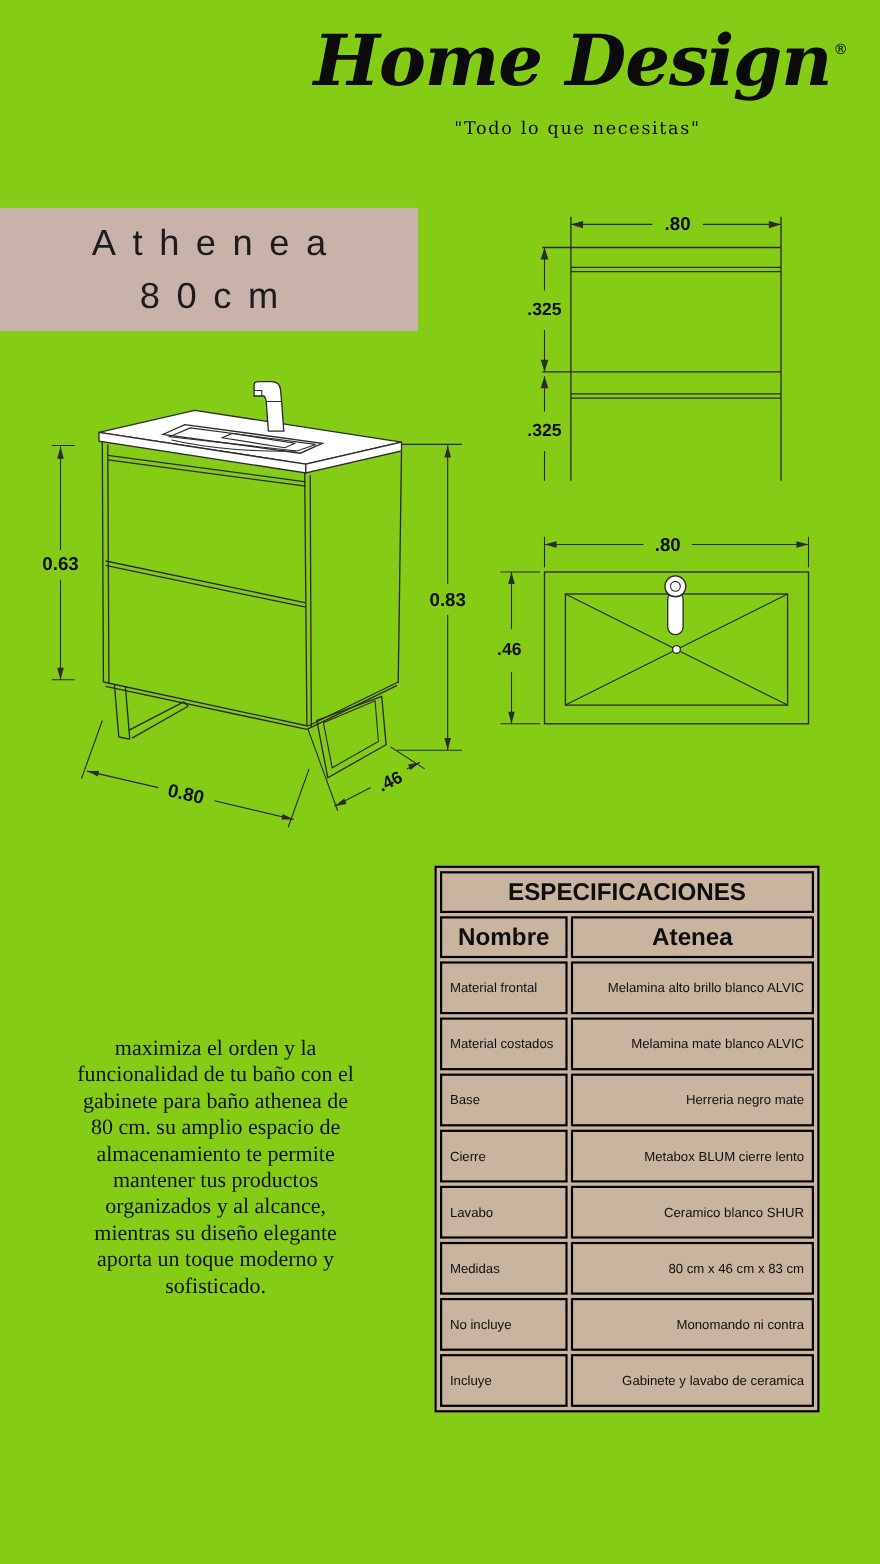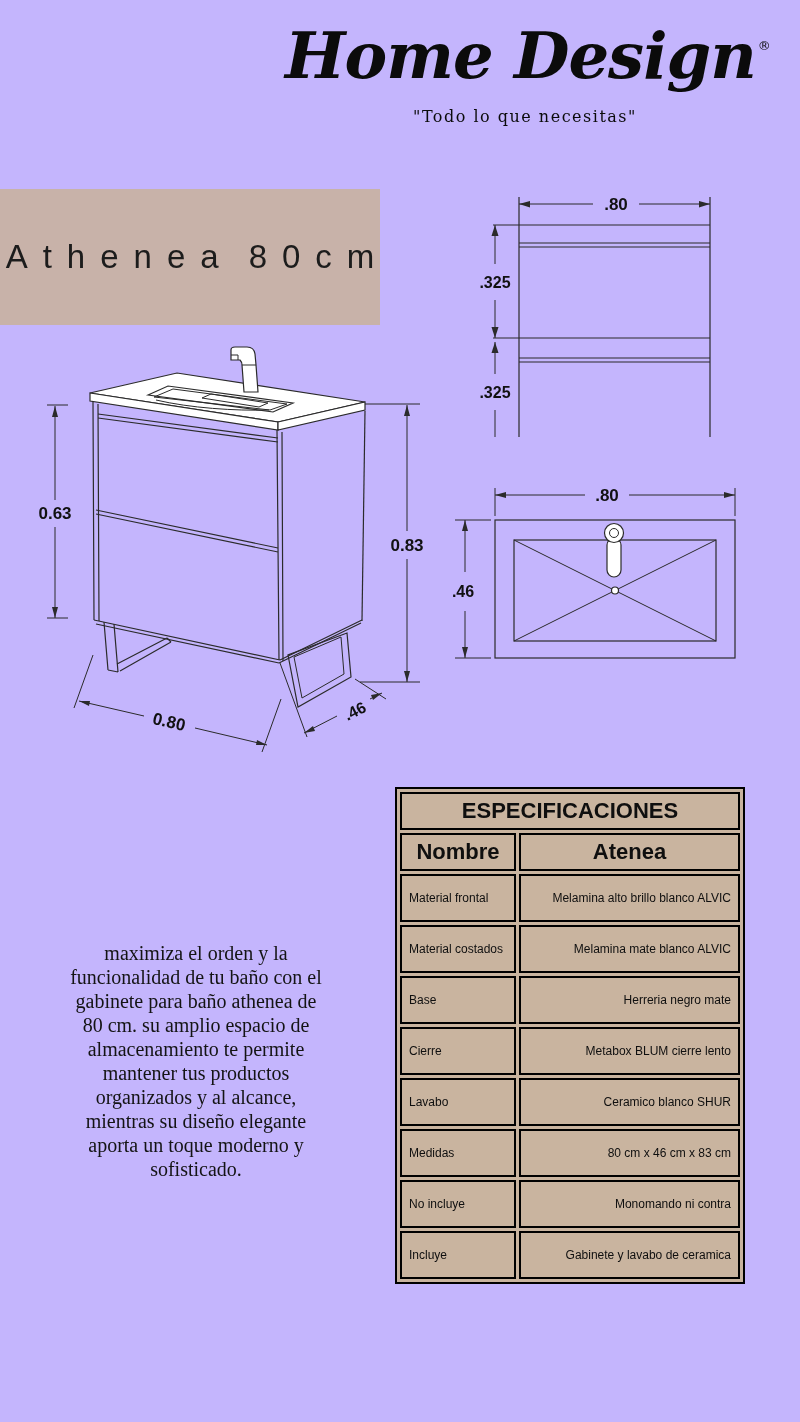--- a/index.html
+++ b/index.html
@@ -1,30 +1,30 @@
 <!DOCTYPE html>
 <html><head>
 <meta charset="utf-8">
 <style>
   html,body{margin:0;padding:0;background:#fff;}
-  #page{position:relative;width:800px;height:1422px;background:#c4b5fd;overflow:hidden;
+  #page{position:relative;width:800px;height:1422px;background:#84cc16;overflow:hidden;
         font-family:"Liberation Sans",sans-serif;color:#111;text-decoration:underline;}
 
   
   .logo-wrap{position:absolute;left:285px;top:10px;width:480px;text-align:center;}
   .logo-script{font-family:"DejaVu Serif",serif;font-style:italic;font-weight:bold;
                font-size:64px;line-height:1.45;color:#0b0b0b;letter-spacing:-1px;white-space:nowrap;}
   .logo-reg{font-family:"DejaVu Sans",sans-serif;font-style:normal;font-weight:normal;
             font-size:13px;vertical-align:28px;margin-left:2px;}
   .logo-tagline{font-family:"DejaVu Serif",serif;font-size:16px;letter-spacing:1.5px;
                 color:#0b0b0b;margin-top:4px;}
 
   
-  .title-block{position:absolute;left:0;top:189px;width:380px;height:136px;
-               background:#c8b2a9;display:flex;flex-direction:row;justify-content:center;
+  .title-block{position:absolute;left:0;top:189px;width:380px;height:112px;
+               background:#c8b2a9;display:flex;flex-direction:column;justify-content:center;
                align-items:center;}
   .title-line{font-family:"Liberation Sans",sans-serif;font-size:33px;font-weight:400;
               letter-spacing:15px;color:#1c1c1c;line-height:1.45;text-indent:15px;}
 
   
   .drawing{position:absolute;}
   .drawing svg{display:block;}
   .cad{stroke:#2b2b2b;stroke-width:1.2;fill:none;}
   .cadthin{stroke:#2b2b2b;stroke-width:1;fill:none;}
   .cadfill{stroke:#2b2b2b;stroke-width:1.2;fill:#fff;}

